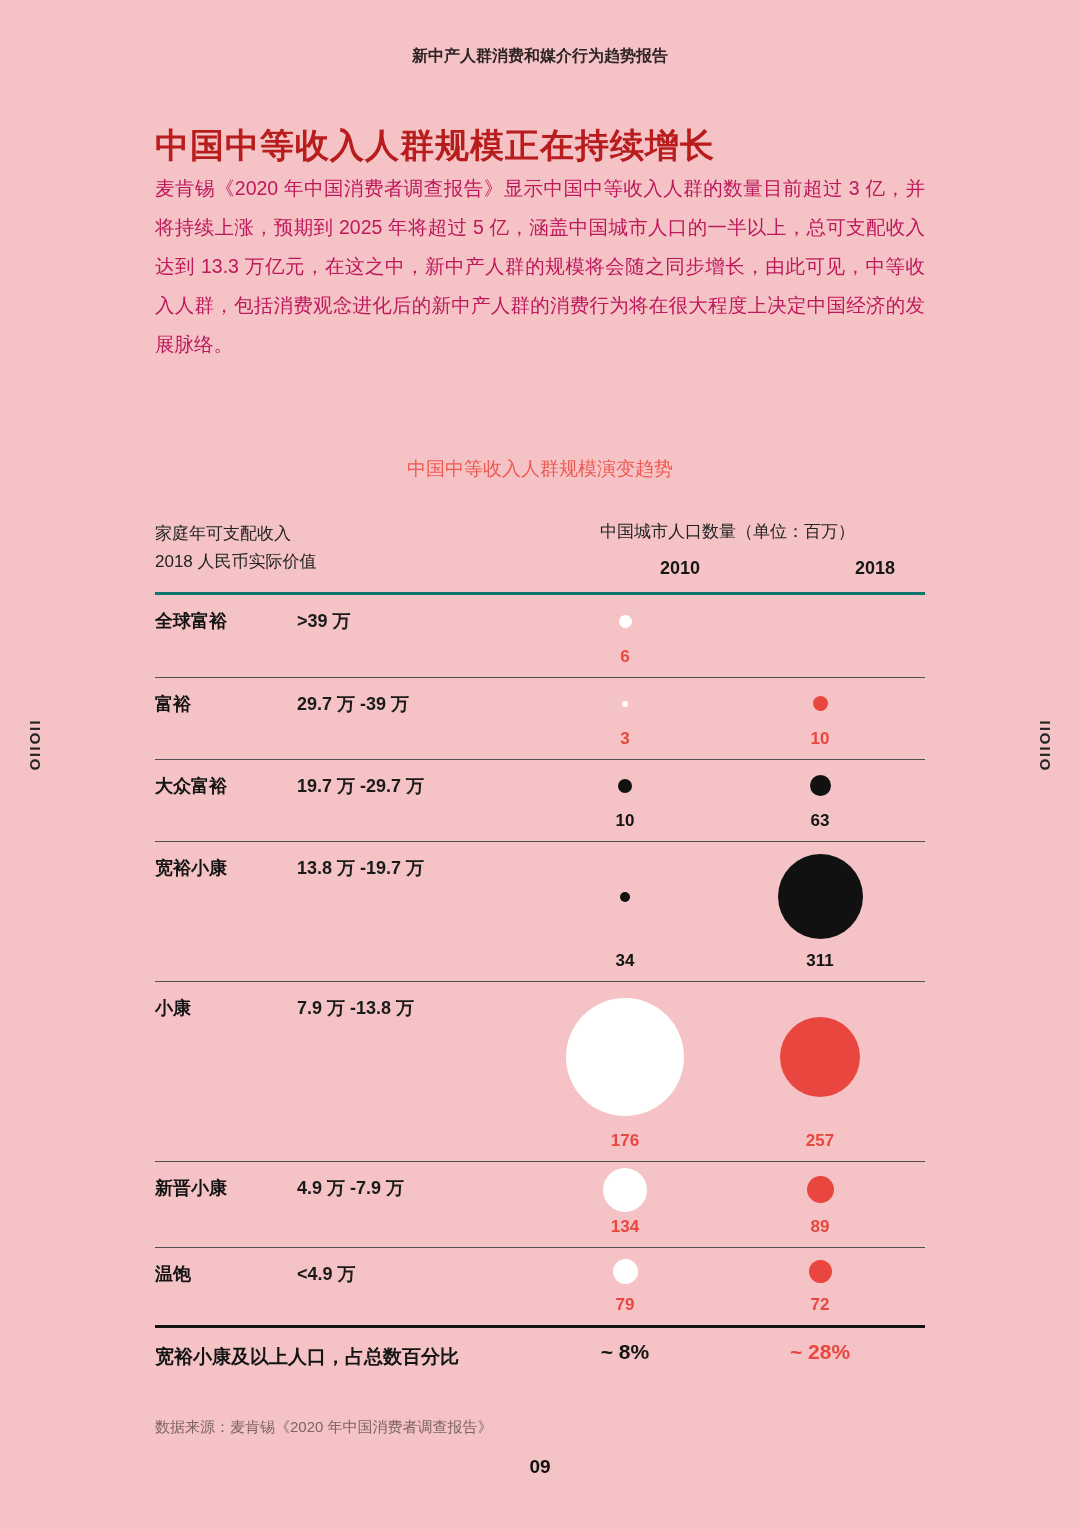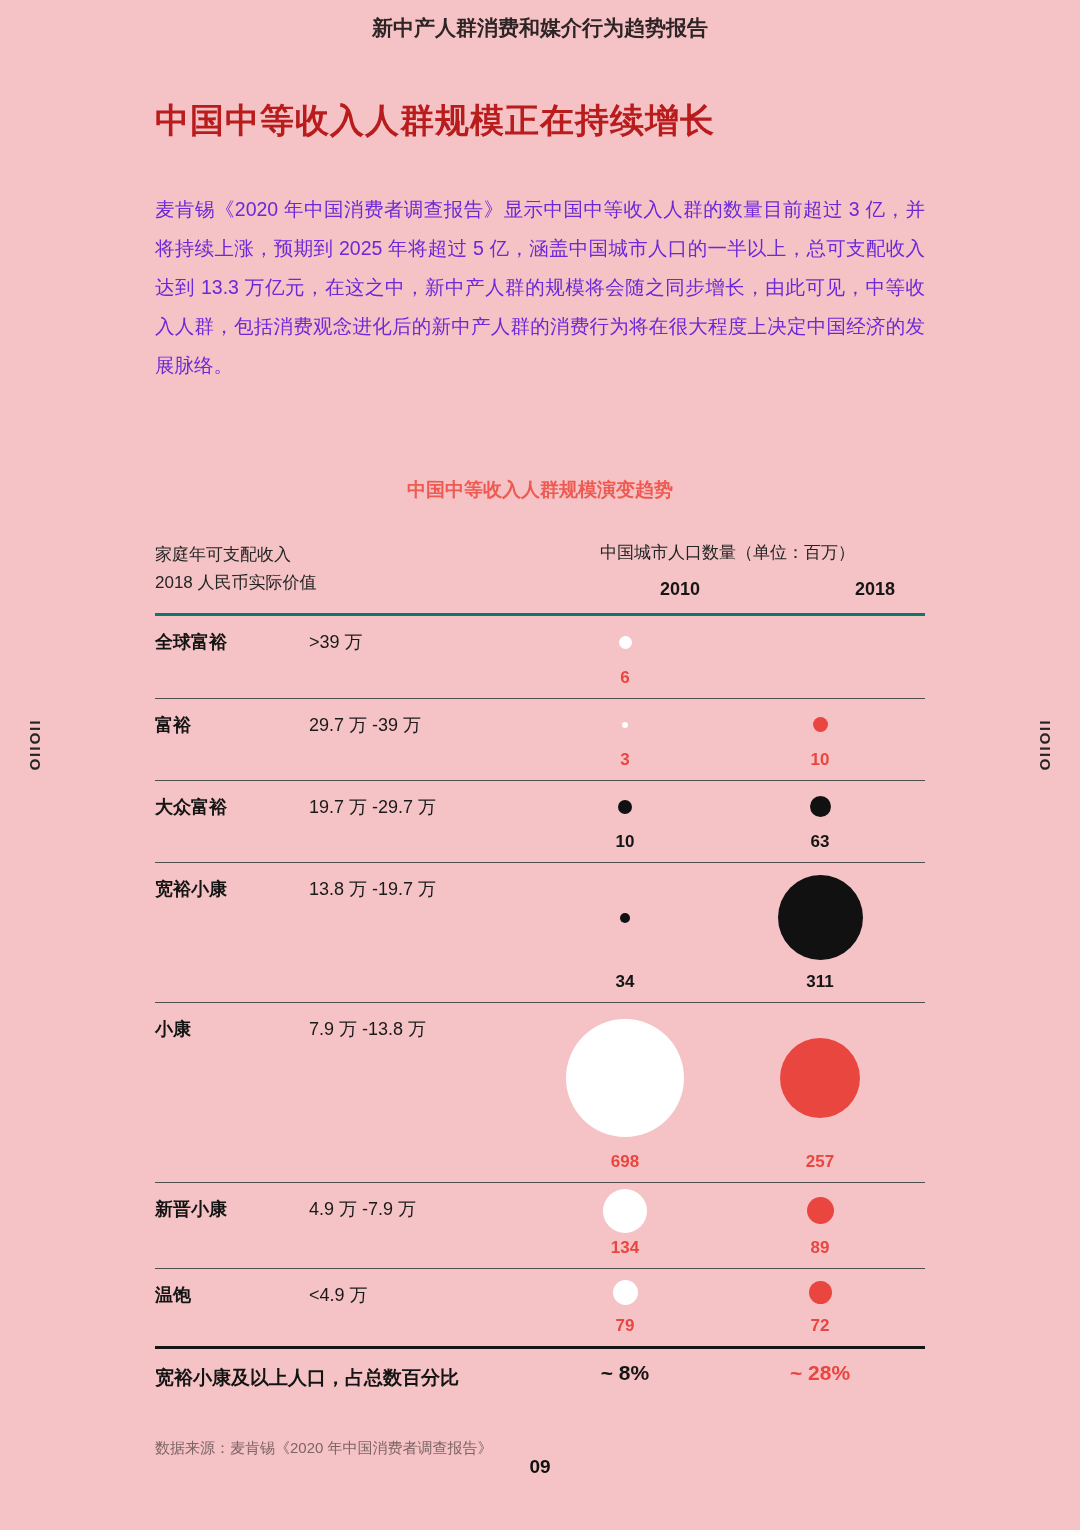--- a/index.html
+++ b/index.html
@@ -5,46 +5,45 @@
   html,body{margin:0;padding:0;}
   body{
     width:1080px;height:1530px;
     background:#f5c3c5;
     font-family:"Liberation Sans","DejaVu Sans",sans-serif;
     color:#1d1d1d;
     position:relative;
     overflow:hidden;
   }
   .page-header{
-    padding-top:14px;
+    padding-top:46px;
     text-align:center;
-    font-size:21px;
+    font-size:16px;
     font-weight:600;
     color:#2e2325;
   }
   .content{width:770px;margin:0 auto;}
   .main-title{
     margin-top:56px;
     font-size:34px;
     font-weight:bold;
     color:#b91c1c;
     letter-spacing:1px;
   }
   .intro{
-    margin-top:46px;
     font-size:19.5px;
     line-height:2.0;
     text-align:justify;
-    color:#6d28d9;
+    color:#be185d;
   }
   .chart-title{
     margin-top:92px;
     text-align:center;
     font-size:19px;
-    font-weight:700;
+    font-weight:400;
   }
   .table-head{
     position:relative;
     height:78px;
     margin-top:32px;
   }
   .rowhead{
     position:absolute;left:0;top:6px;
     font-size:17px;color:#242424;line-height:1.65;font-weight:500;
   }
@@ -63,22 +62,22 @@
     position:relative;
     border-bottom:1px solid #4f4f4f;
     box-sizing:border-box;
   }
   .t-row:last-child{border-bottom:none;}
   .t-label{
     position:absolute;left:0;top:14px;
     font-size:18px;font-weight:bold;color:#141414;
   }
   .t-income{
-    position:absolute;left:154px;top:14px;
-    font-size:18px;font-weight:400;color:#1a1a1a;
+    position:absolute;left:142px;top:14px;
+    font-size:18px;font-weight:700;color:#1a1a1a;
   }
   .bubble-cell{
     position:absolute;top:0;bottom:0;width:150px;
     display:flex;flex-direction:column;
   }
   .bubble-cell.c0{left:395px;}
   .bubble-cell.c1{left:590px;}
   .bubble-area{flex:1;display:flex;align-items:center;justify-content:center;}
   .bubble{border-radius:50%;}
   .bubble-value{
@@ -203,21 +202,21 @@
           <div class="bubble-value" style="color: rgb(20, 20, 20);">311</div>
         </div>
       </div>
       <div class="t-row" style="height: 180px;">
         <div class="t-label">小康</div>
         <div class="t-income">7.9 万 -13.8 万</div>
         <div class="bubble-cell c0">
           <div class="bubble-area">
             <div class="bubble" style="height: 118px; width: 118px; background: rgb(255, 255, 255);"></div>
           </div>
-          <div class="bubble-value" style="color: rgb(232, 70, 63);">698</div>
+          <div class="bubble-value" style="color: rgb(232, 70, 63);">176</div>
         </div>
         <div class="bubble-cell c1">
           <div class="bubble-area">
             <div class="bubble" style="height: 80px; width: 80px; background: rgb(232, 70, 63);"></div>
           </div>
           <div class="bubble-value" style="color: rgb(232, 70, 63);">257</div>
         </div>
       </div>
       <div class="t-row" style="height: 86px;">
         <div class="t-label">新晋小康</div>

